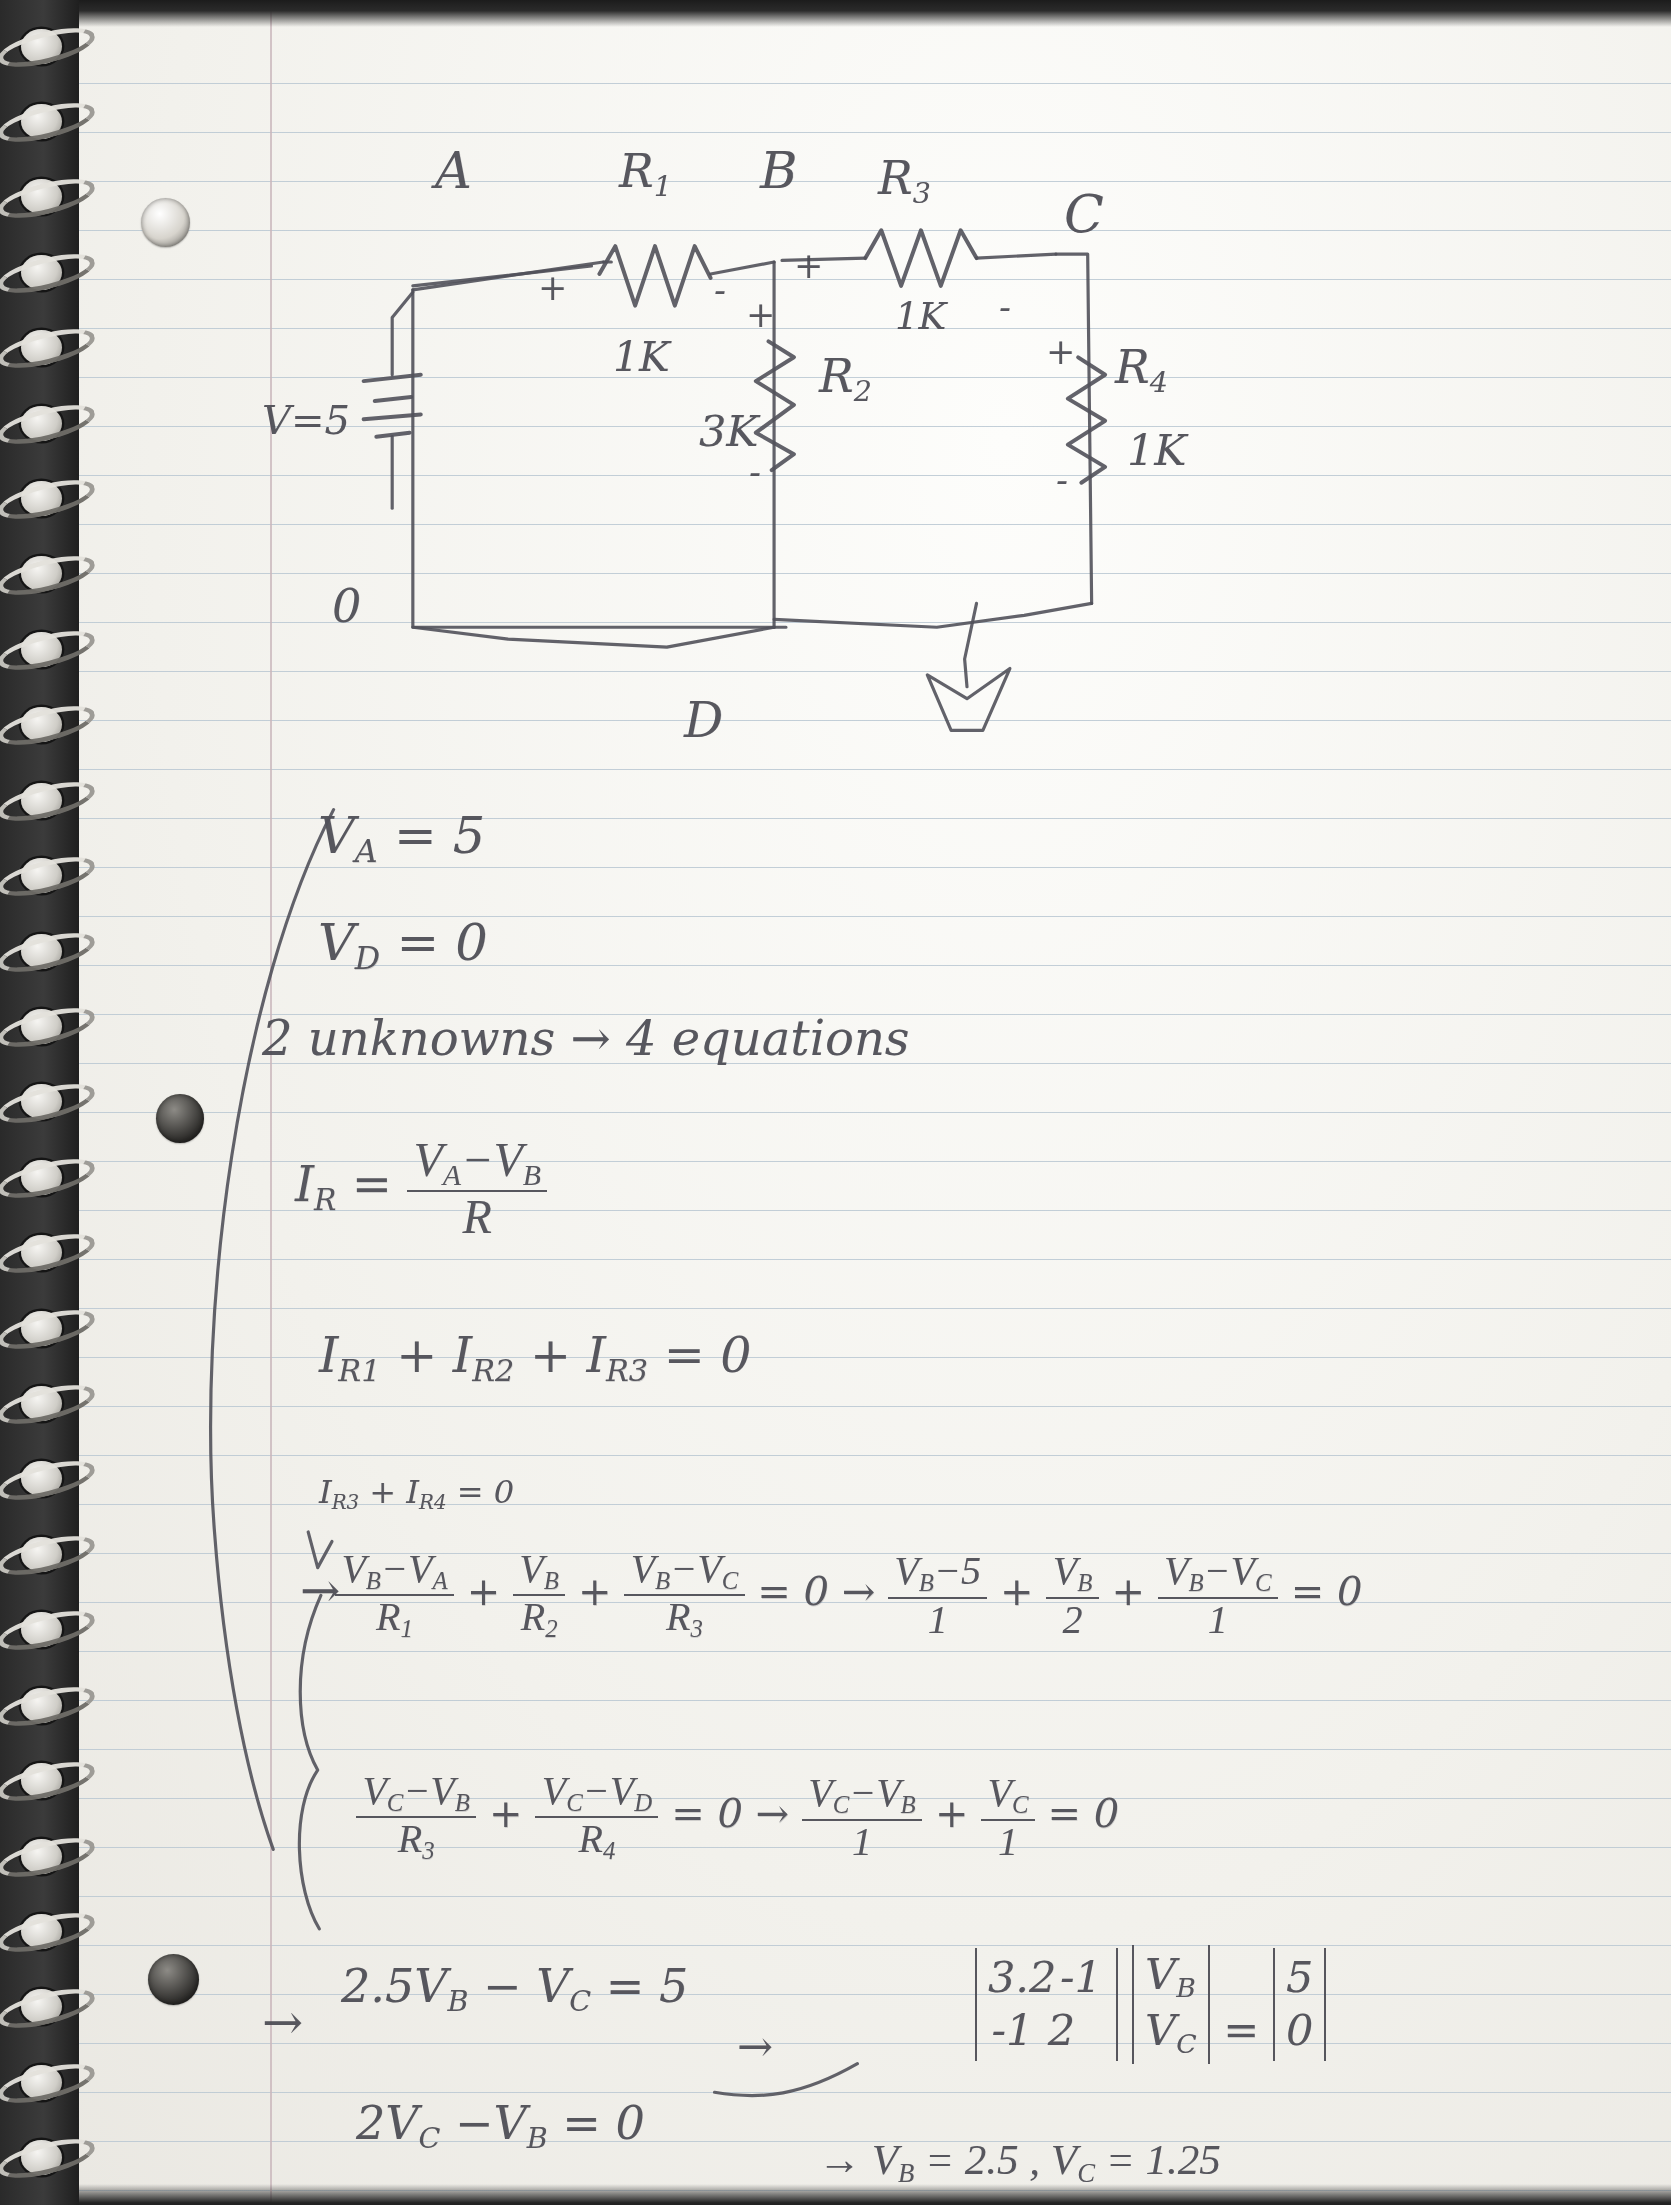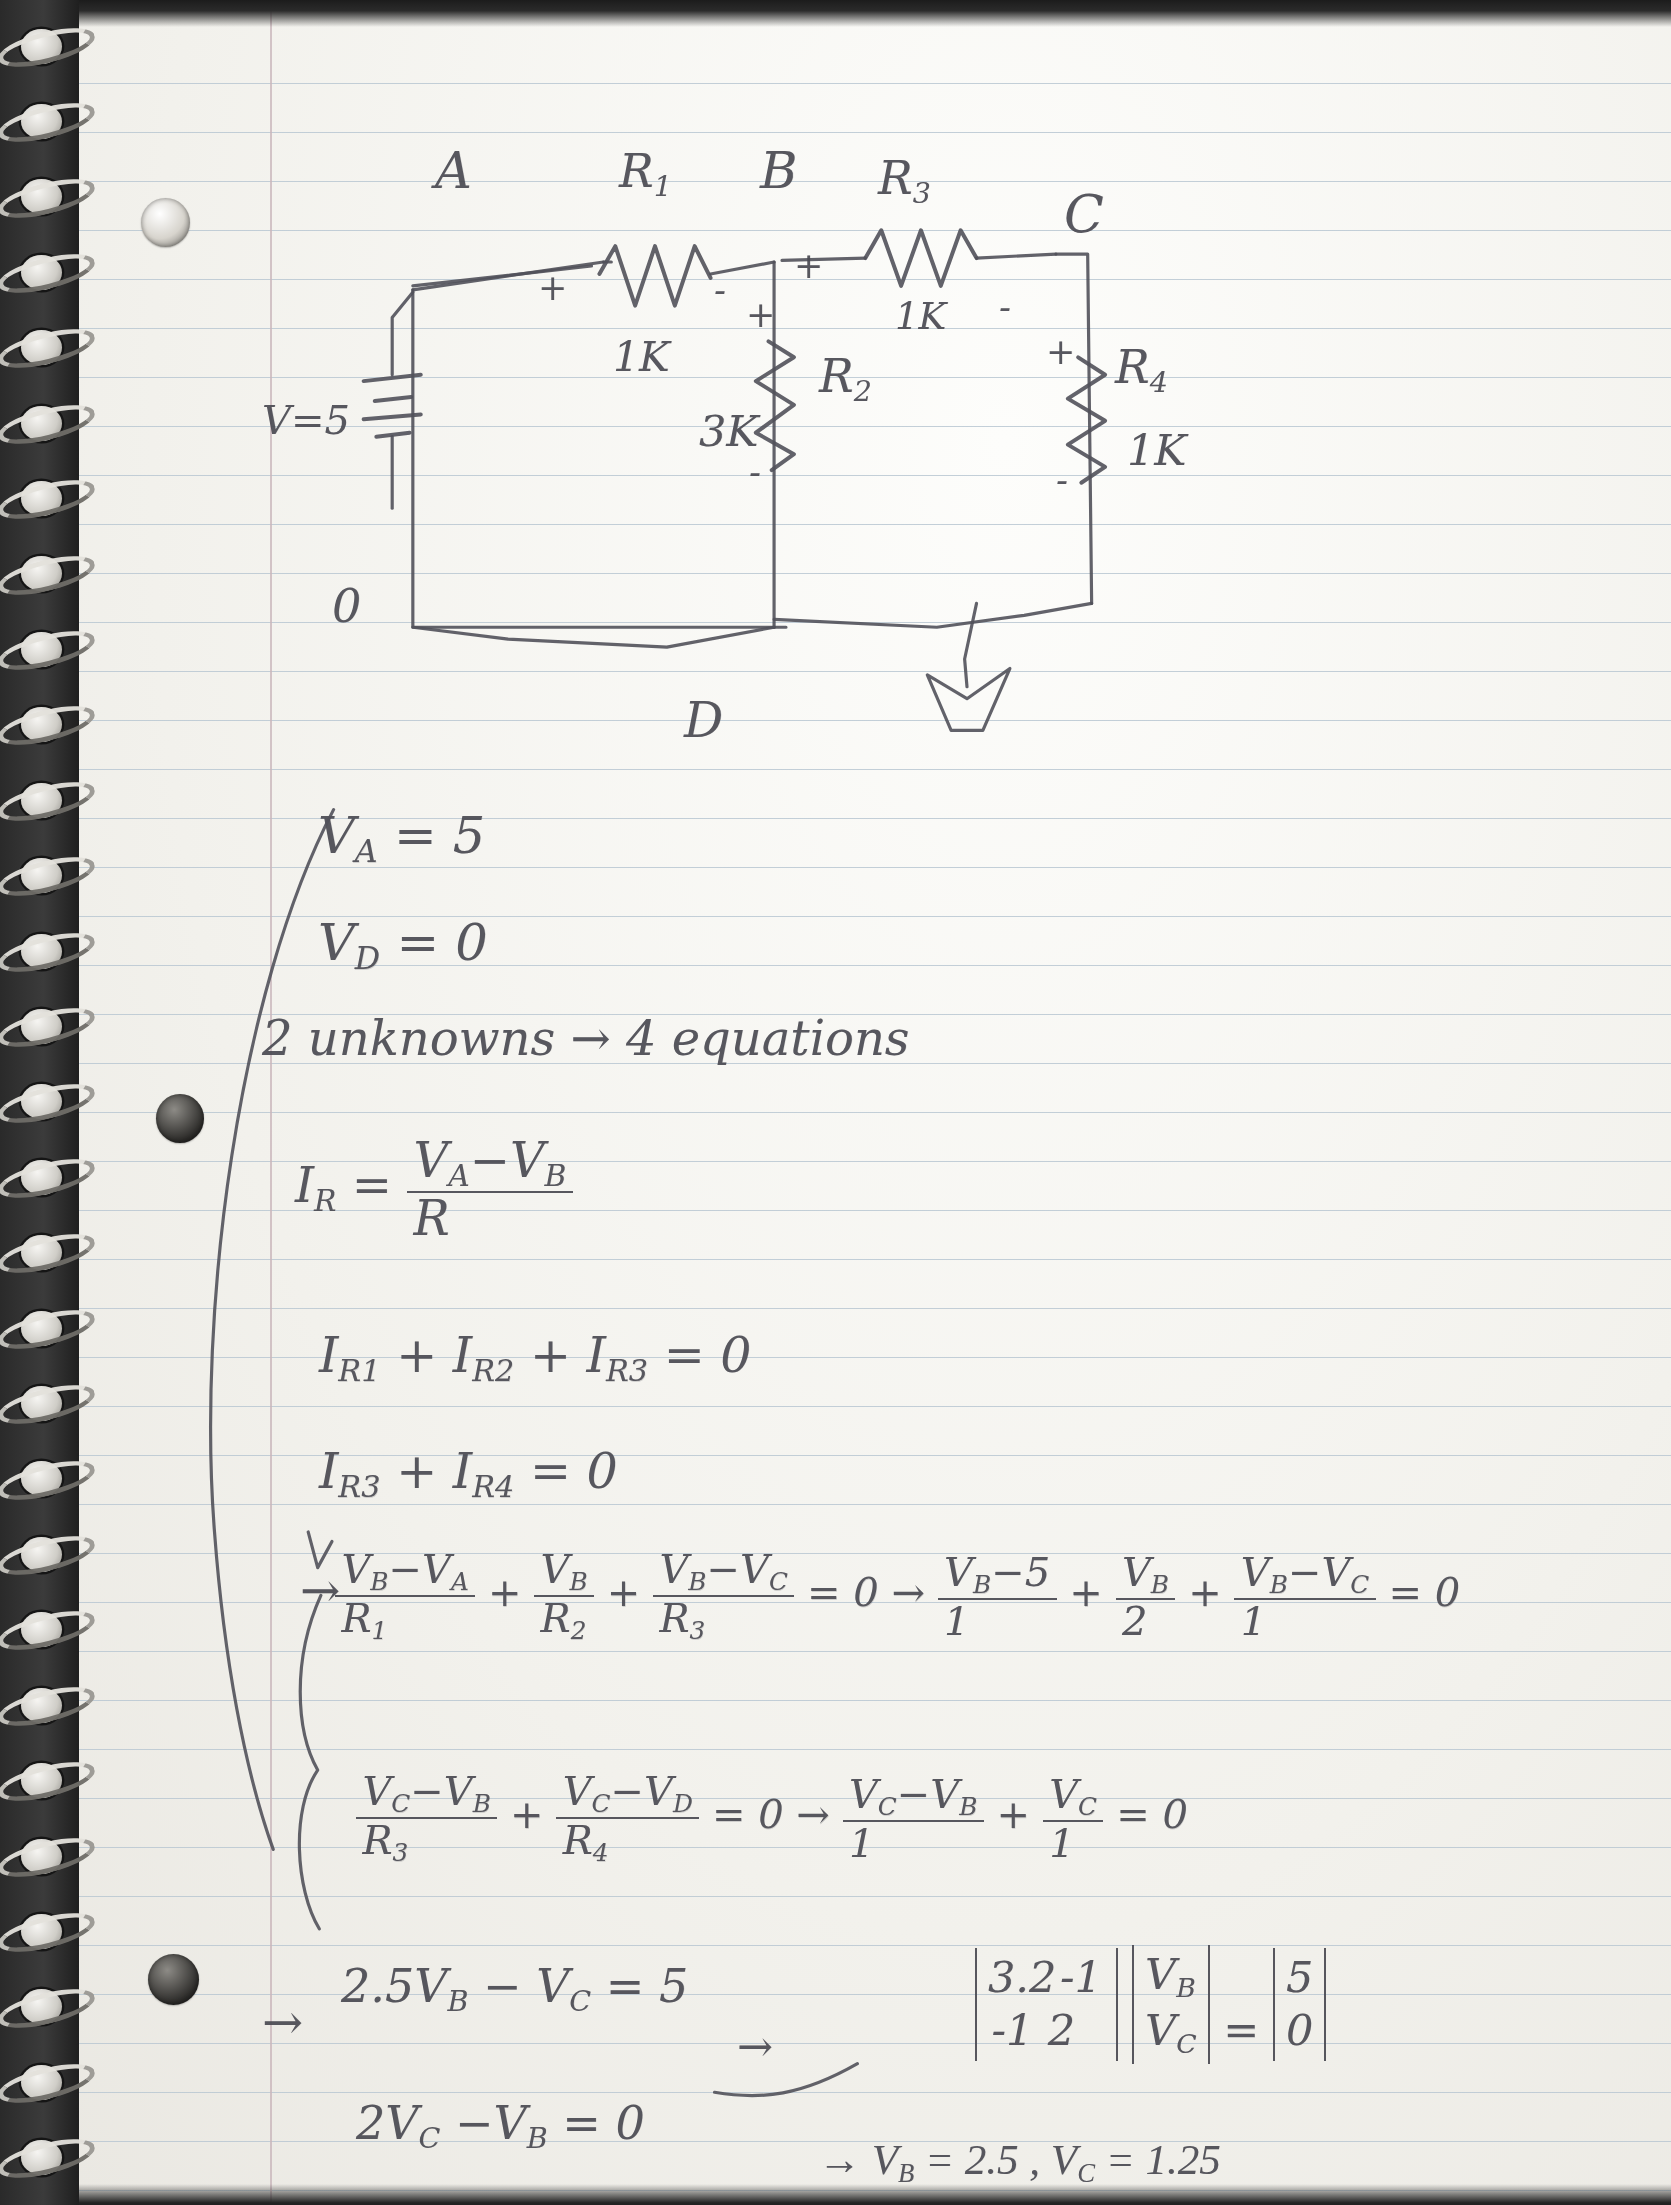--- a/index.html
+++ b/index.html
@@ -93,23 +93,24 @@
     color: #4a4a52;
     font-family: "DejaVu Serif", serif;
     font-style: italic;
     white-space: nowrap;
     opacity: .92;
     text-shadow: 0.4px 0.4px 0 rgba(90,90,100,.25);
   }
   .sub { font-size: .62em; vertical-align: -.3em; }
   .frac {
     display: inline-block;
-    text-align: left;
+    text-align: center;
     vertical-align: middle;
     line-height: 1.05;
+    font-family: Liberation Serif, serif;
   }
   .frac .num { display: block; padding: 0 6.4px; }
   .frac .den { display: block; border-top: 2.4px solid #4a4a52; padding: 0 6.4px; }
   .mat {
     display: inline-block;
     border-left: 2.4px solid #4a4a52;
     border-right: 2.4px solid #4a4a52;
     padding: 3.2px 11px;
     line-height: 1.25;
   }
@@ -280,21 +281,21 @@
     </span>
   </div>
 
   <div class="hw" style="left:319px; top:1327px; font-size:49px;">
     <span>I</span><span class="sub">R1</span>
     <span>+ I</span><span class="sub">R2</span>
     <span>+ I</span><span class="sub">R3</span>
     <span>= 0</span>
   </div>
 
-  <div class="hw" style="left:319px; top:1443px; font-size:49px;">
+  <div class="hw" style="left:319px; top:1473px; font-size:32px;">
     <span>I</span><span class="sub">R3</span>
     <span>+ I</span><span class="sub">R4</span>
     <span>= 0</span>
   </div>
 
   <div class="hw" style="left:300px; top:1562px; font-size:48px;">→</div>
   <div class="hw" style="left:335px; top:1548px; font-size:40px;">
     <span class="frac">
       <span class="num"><span>V</span><span class="sub">B</span><span>−V</span><span class="sub">A</span></span>
       <span class="den"><span>R</span><span class="sub">1</span></span>

